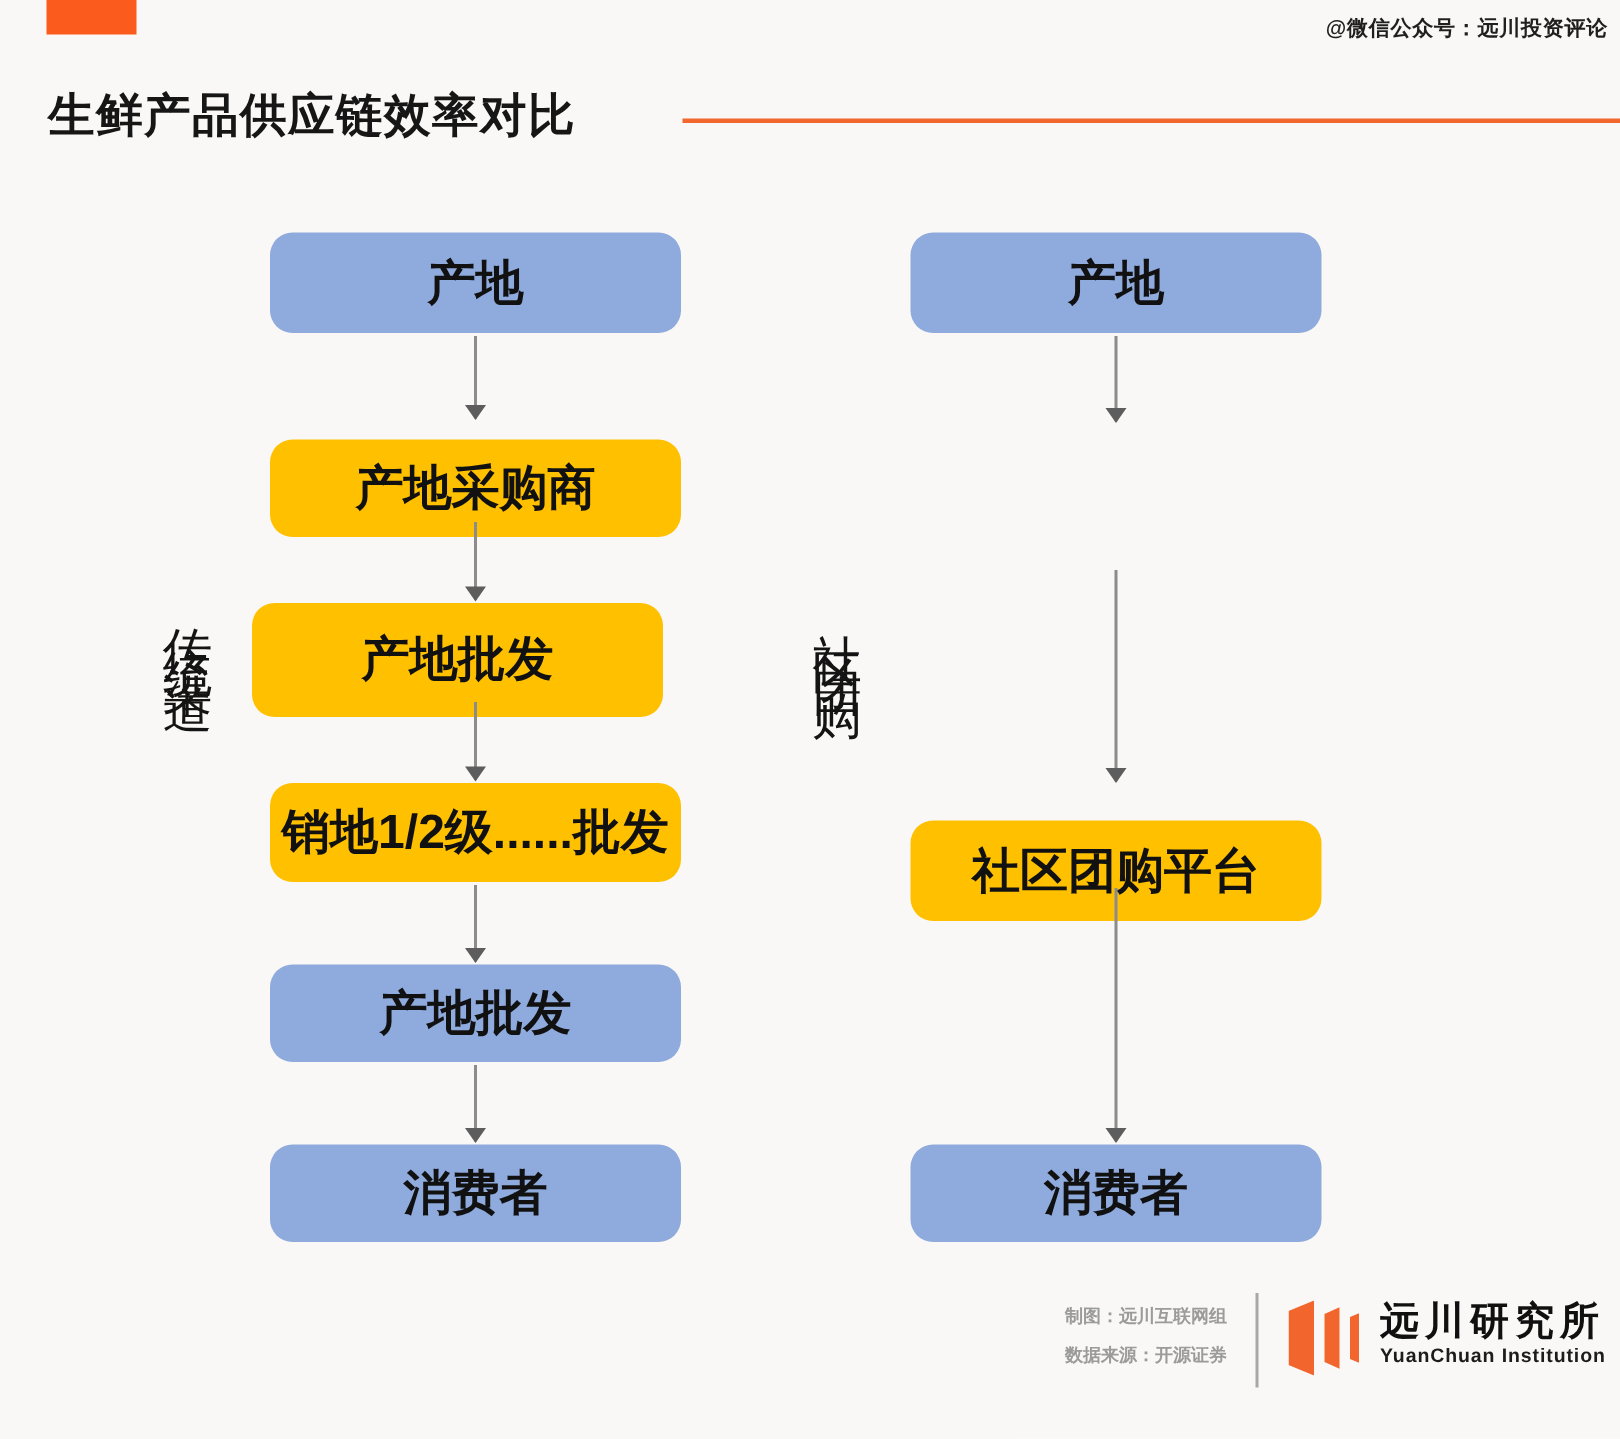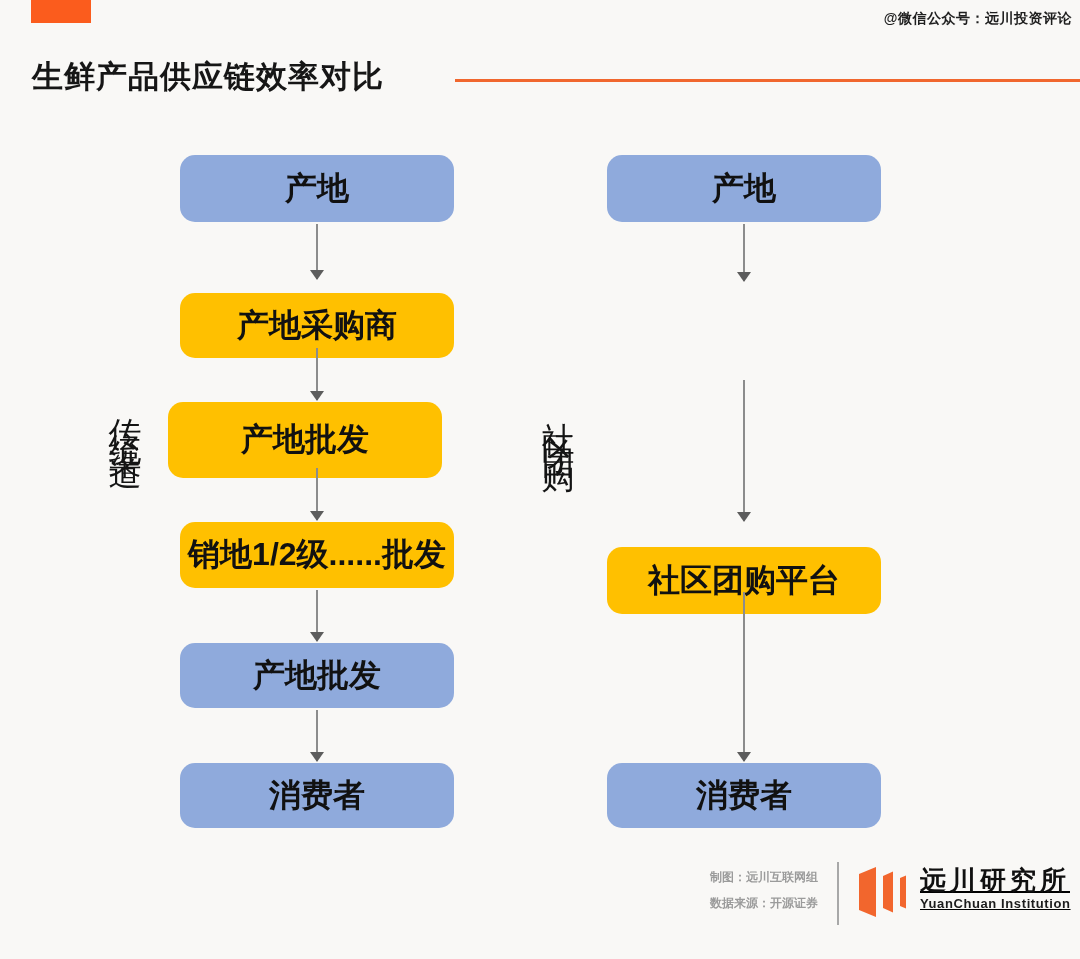--- a/index.html
+++ b/index.html
@@ -110,21 +110,21 @@
     width: 2px; height: 63px;
     background: #a8a8a8;
   }
   .logo {
     position: absolute;
     left: 859px; top: 866px;
     display: flex;
     align-items: flex-start;
   }
   .logo-bars { display: block; margin-top: 1px; }
-  .logo-text { margin-left: 13px; text-decoration: underline; }
+  .logo-text { margin-left: 13px; }
   .logo-cn {
     font-size: 26px;
     font-weight: 700;
     color: #101010;
     letter-spacing: 4px;
     line-height: 28px;
     white-space: nowrap;
   }
   .logo-en {
     font-size: 13px;

